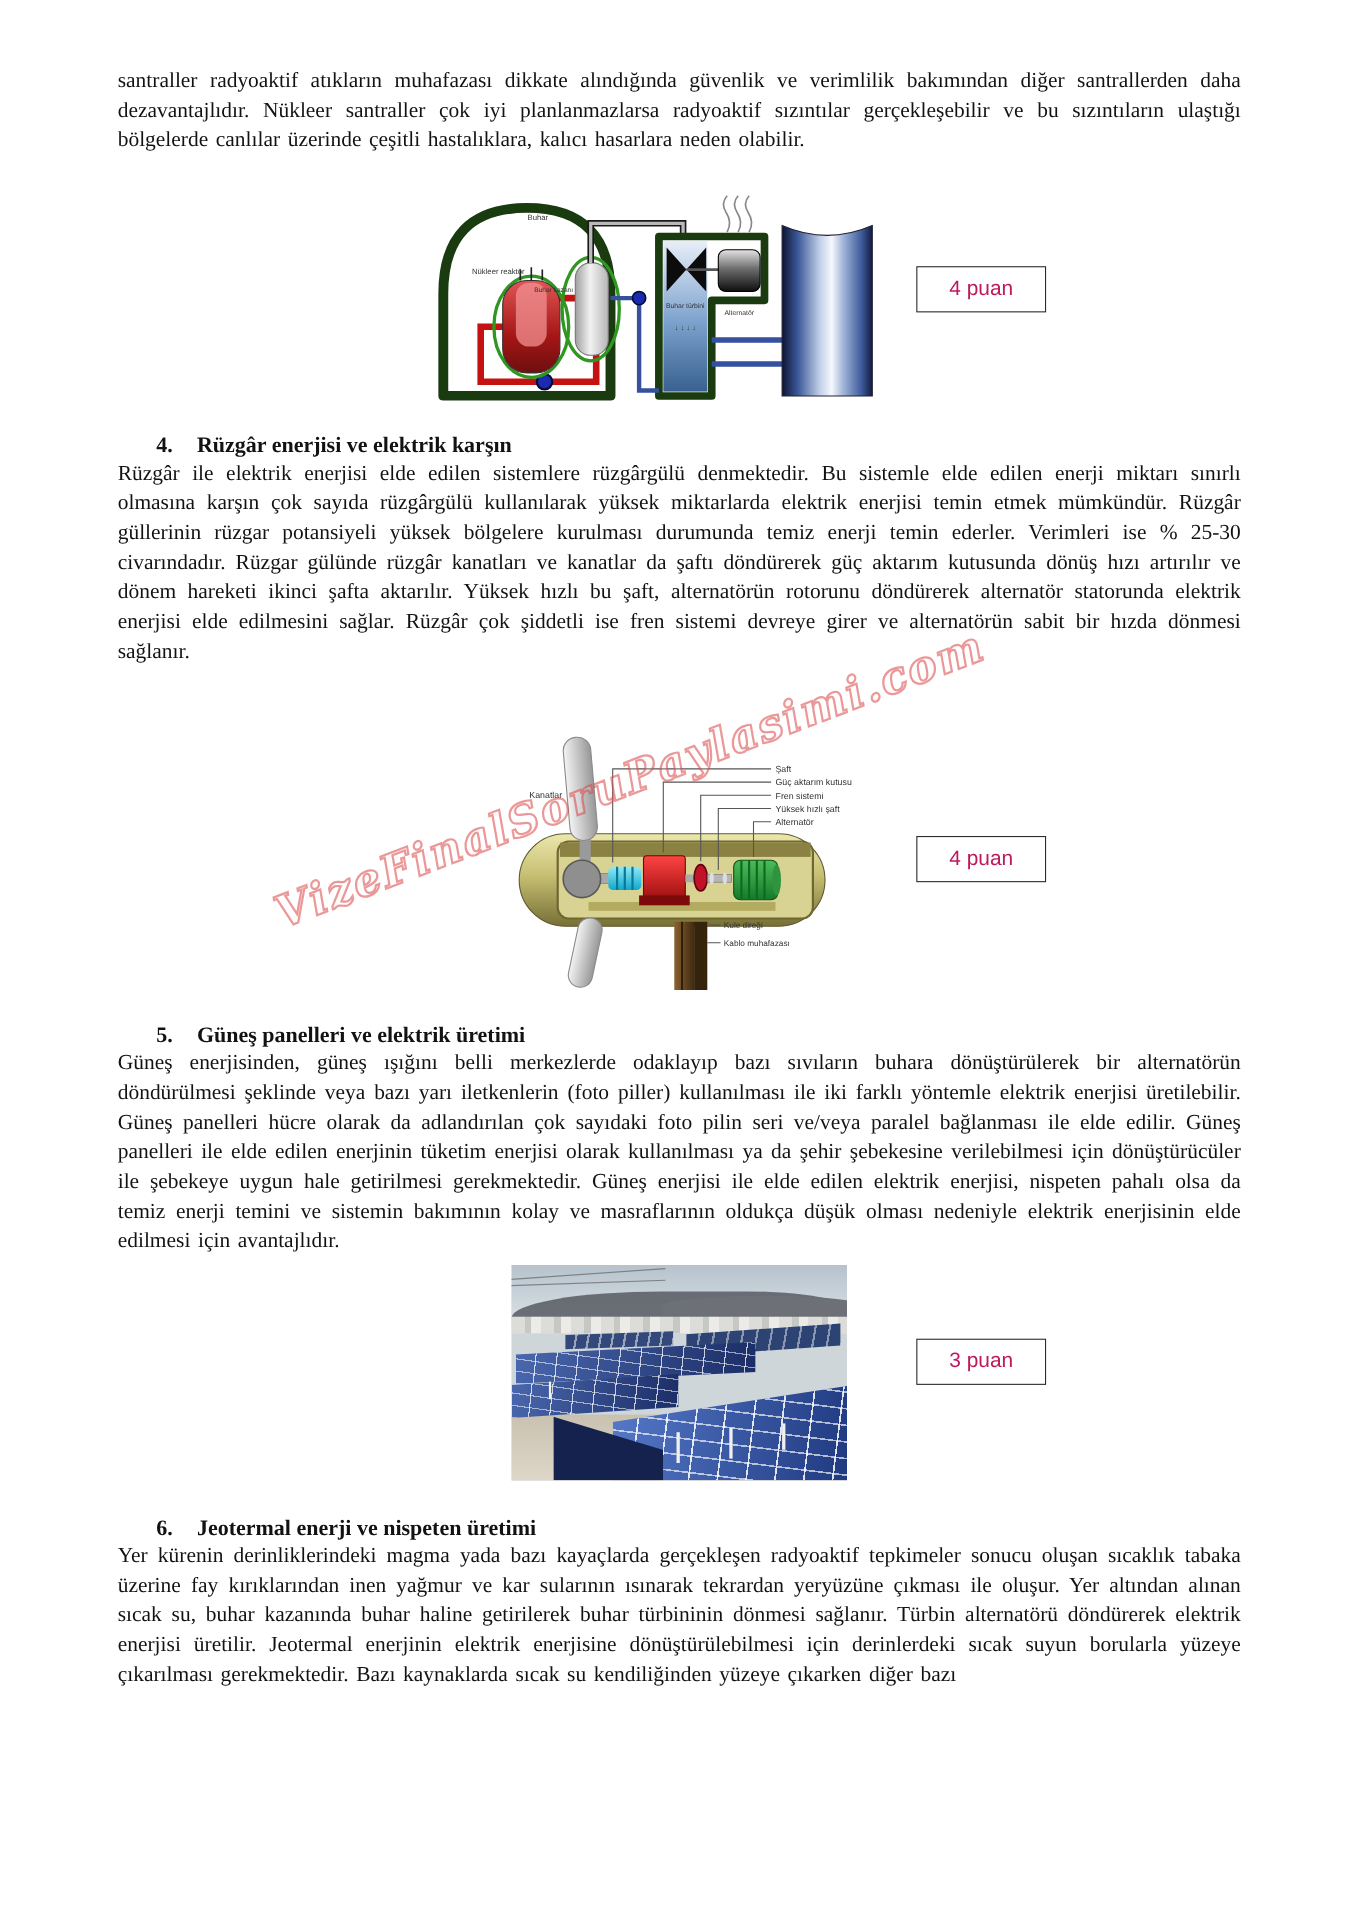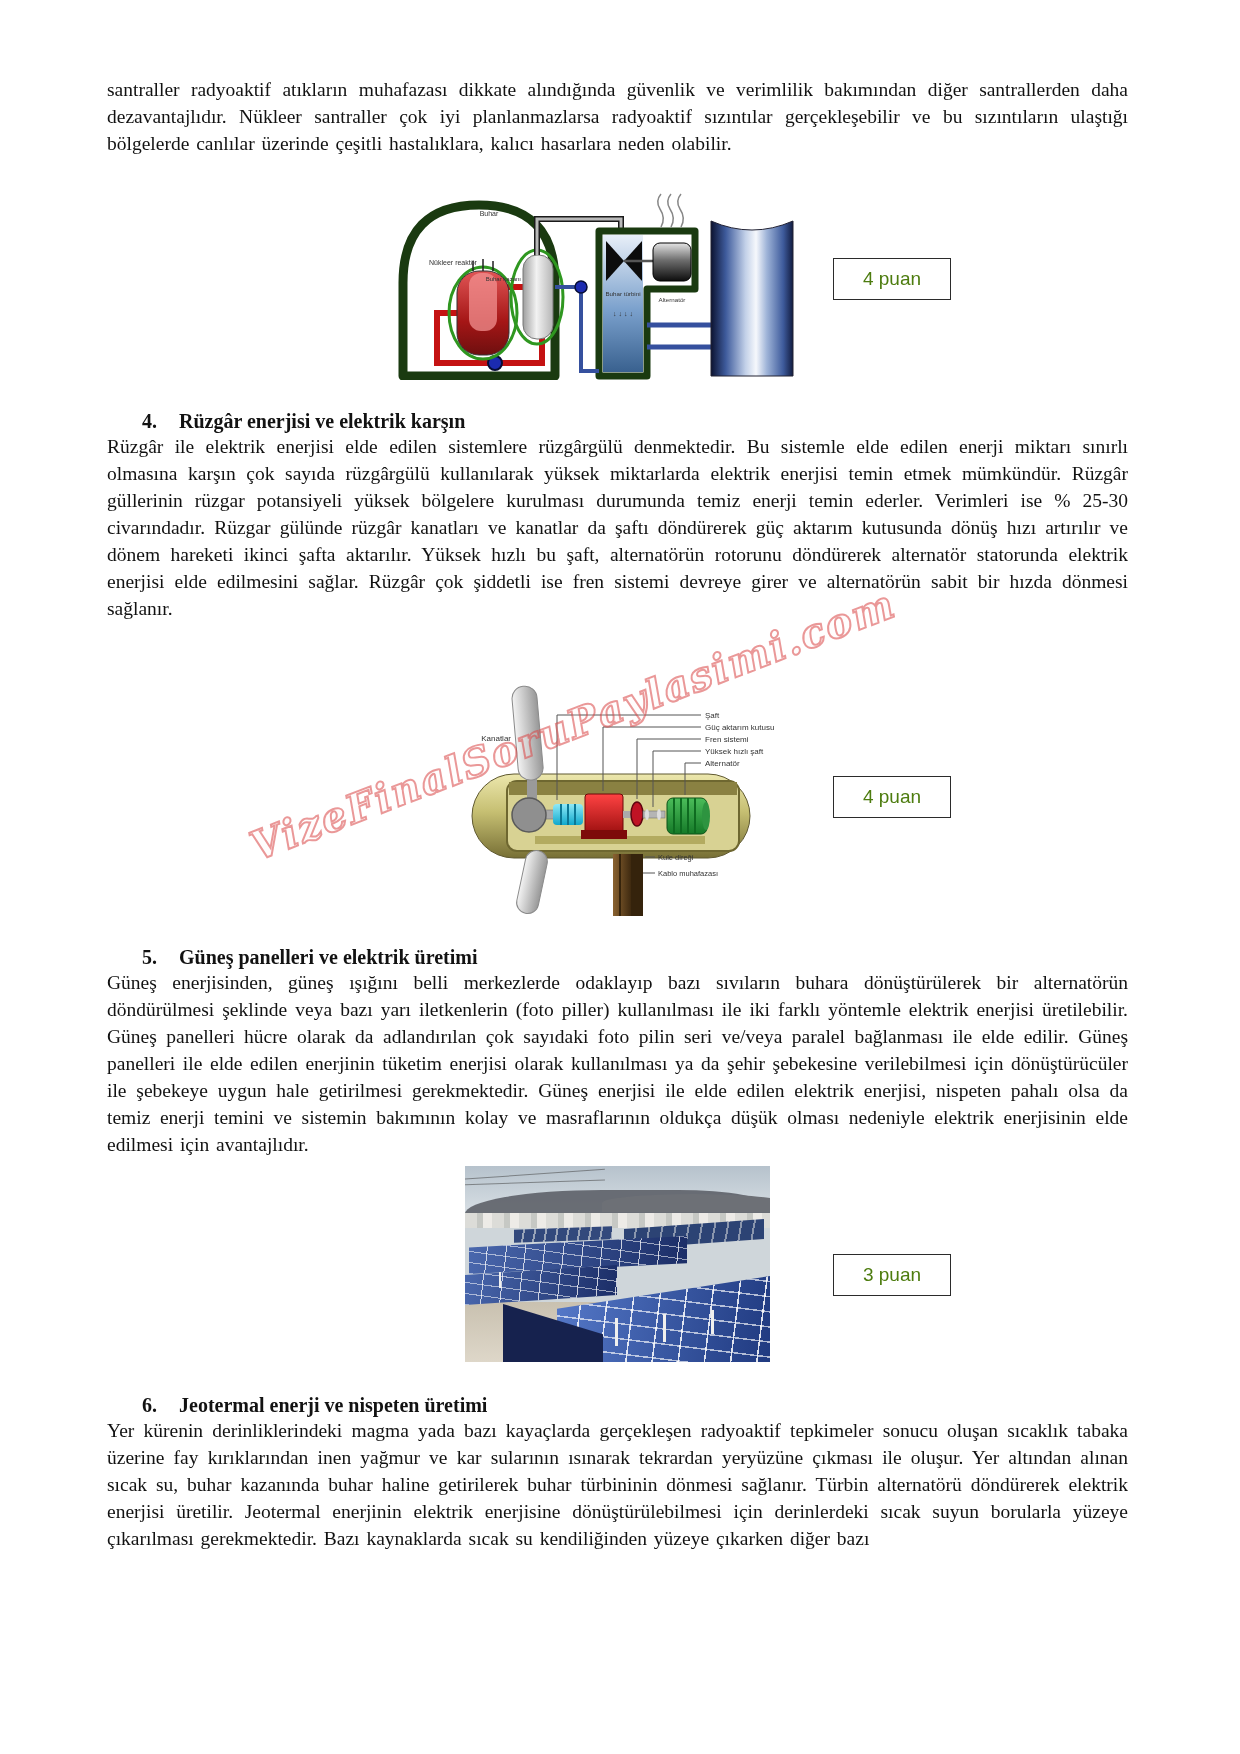--- a/index.html
+++ b/index.html
@@ -1,26 +1,26 @@
 <!DOCTYPE html>
 <html><head>
 <meta charset="utf-8">
 <style>
   html,body{margin:0;padding:0;background:#ffffff;}
   *{box-sizing:border-box;}
   .page{position:relative;width:1240px;height:1754px;background:#fff;overflow:hidden;
         font-family:"Liberation Serif","DejaVu Serif",serif;color:#121212;}
-  .content{position:absolute;left:107px;top:0;width:1021px;padding-top:76px;}
+  .content{position:absolute;left:107px;top:0;width:1021px;padding-top:60px;}
   .body-text{margin:0;font-size:19.5px;line-height:27px;text-align:justify;word-spacing:2px;}
   .heading{margin:0;font-size:20px;font-weight:bold;padding-left:35px;display:flex;}
   .h-num{display:inline-block;width:37px;flex:0 0 37px;}
   .fig-row{position:relative;width:100%;}
   .score-box{position:absolute;left:726px;width:118px;height:42px;border:1.5px solid #2b2b2b;
              display:flex;align-items:center;justify-content:center;
-             font-family:"Liberation Sans",sans-serif;font-size:19px;color:#4d7c0f;background:#fff;}
+             font-family:"Liberation Sans",sans-serif;font-size:19px;color:#be185d;background:#fff;}
   .nuclear-row{height:205px;margin-top:18px;}
   .wind-row{height:292px;margin-top:6px;}
   .solar-row{height:200px;margin-top:8px;}
   .mt-h4{margin-top:30px;} .mt-p1{margin-top:0;}
   .mt-h5{margin-top:26px;} .mt-h6{margin-top:28px;}
   .diagram-label{font-family:"Liberation Sans",sans-serif;fill:#333;}
   .watermark{position:absolute;left:145px;top:196px;width:620px;transform:rotate(-21deg);
              transform-origin:left center;font-family:"DejaVu Serif",serif;font-style:italic;font-weight:bold;
              font-size:40px;letter-spacing:2px;color:rgba(255,245,245,0.18);
              -webkit-text-stroke:2px rgba(216,68,68,0.55);pointer-events:none;white-space:nowrap;}
@@ -286,21 +286,21 @@
         <div class="midpanels2"></div>
         <div class="canopy canopyA"></div>
         <div class="canopy canopyB"></div>
         <div class="canopyC"></div>
         <div class="nearpanel"></div>
         <div class="post p1"></div>
         <div class="post p2"></div>
         <div class="post p3"></div>
         <div class="post p4"></div>
       </div>
-      <div class="score-box" style="top:88px;">
+      <div class="score-box" style="top:67px;">
         <span>3 puan</span>
       </div>
     </div>
 
     <h2 class="heading mt-h6">
       <span class="h-num">6.</span>
       <span class="h-title">Jeotermal enerji ve nispeten üretimi</span>
     </h2>
     <p class="body-text mt-p1">Yer kürenin derinliklerindeki magma yada bazı kayaçlarda gerçekleşen radyoaktif tepkimeler sonucu oluşan sıcaklık tabaka üzerine fay kırıklarından inen yağmur ve kar sularının ısınarak tekrardan yeryüzüne çıkması ile oluşur. Yer altından alınan sıcak su, buhar kazanında buhar haline getirilerek buhar türbininin dönmesi sağlanır. Türbin alternatörü döndürerek elektrik enerjisi üretilir. Jeotermal enerjinin elektrik enerjisine dönüştürülebilmesi için derinlerdeki sıcak suyun borularla yüzeye çıkarılması gerekmektedir. Bazı kaynaklarda sıcak su kendiliğinden yüzeye çıkarken diğer bazı</p>
 

